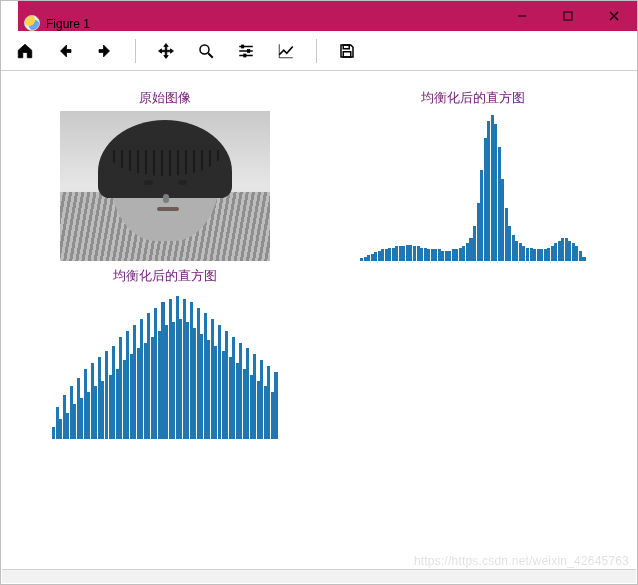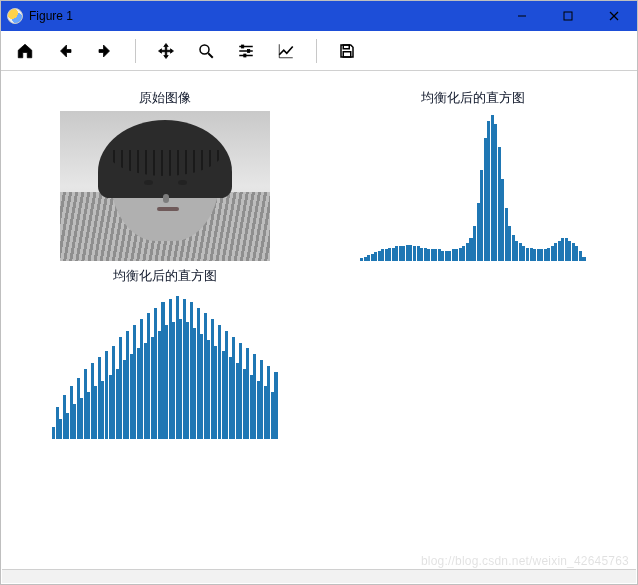--- a/index.html
+++ b/index.html
@@ -11,23 +11,24 @@
     color: #000;
     width: 638px;
     height: 585px;
     border: 1px solid #bfbfbf;
     position: relative;
     overflow: hidden;
   }
   .titlebar {
     height: 30px;
     display: flex;
-    align-items: center;
+    align-items: flex-end;
     padding-left: 6px;
-    background: #1d4ed8;
+    background: #be185d;
+    margin-left: 17px;
   }
   .titlebar .app-icon {
     width: 16px; height: 16px;
     margin-right: 6px;
     border-radius: 50%;
     background:
       radial-gradient(circle at 30% 30%, #ffd24a 0 40%, transparent 41%),
       radial-gradient(circle at 70% 70%, #6aa7ff 0 40%, transparent 41%),
       #eee;
     border: 1px solid #c8c8c8;
@@ -65,21 +66,21 @@
   }
   .grid2 {
     display: grid;
     grid-template-columns: 1fr 1fr;
     column-gap: 40px;
     row-gap: 6px;
     justify-items: center;
   }
   .subtitle {
     font-size: 13px;
-    color: #0f172a;
+    color: #701a75;
     margin-bottom: 4px;
     text-align: center;
   }
   .photo {
     width: 210px; height: 150px;
     position: relative;
     overflow: hidden;
   }
   .photo .sky {
     position: absolute; inset: 0;
@@ -390,14 +391,14 @@
           <div class="bar" style="height: 54%;"></div>
           <div class="bar" style="height: 36%;"></div>
           <div class="bar" style="height: 50%;"></div>
           <div class="bar" style="height: 32%;"></div>
           <div class="bar" style="height: 46%;"></div>
         </div>
     </div>
   </div>
 </div>
 
-<div class="watermark">blog://blog.csdn.net/weixin_42645763</div>
+<div class="watermark">https://https.csdn.net/weixin_42645763</div>
 <div class="statusbar"></div>
 
 </body></html>

